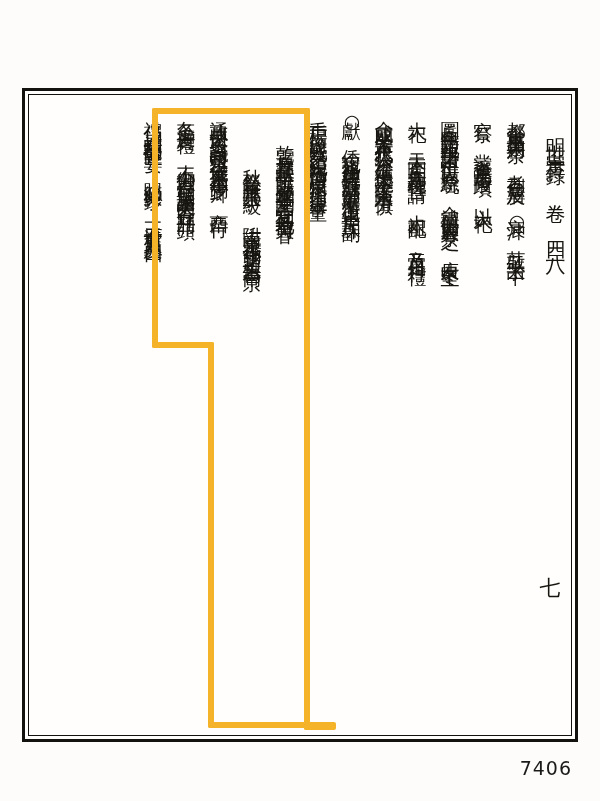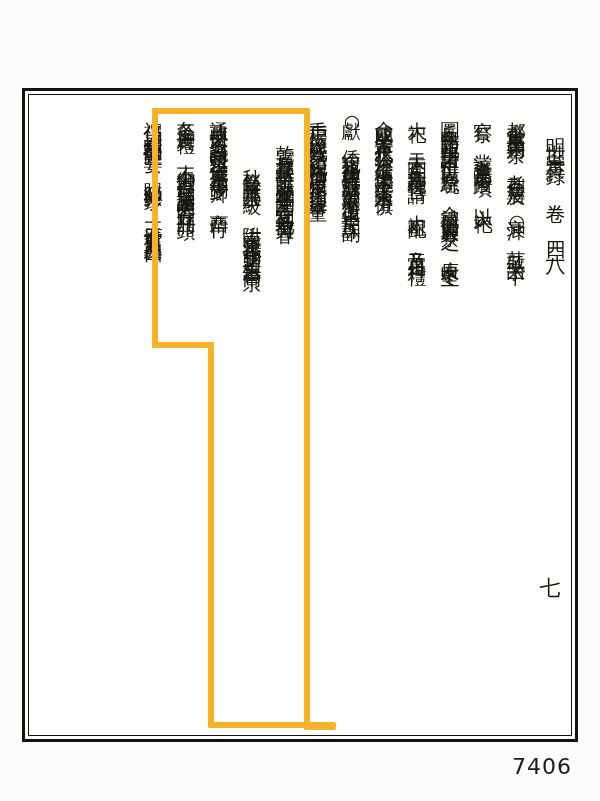--- a/index.html
+++ b/index.html
@@ -97,21 +97,21 @@
     font-size: 21px;
     color: #17150f;
   }
 
   
   #plate-number {
     position: absolute;
     right: 28px;
     bottom: 22px;
     font-family: "DejaVu Sans", sans-serif;
-    font-size: 22px;
+    font-size: 19px;
     letter-spacing: 1px;
     color: #1a1a1a;
   }
 
   
   .hl {
     position: absolute;
     background: transparent;
     border: 0;
     pointer-events: none;

